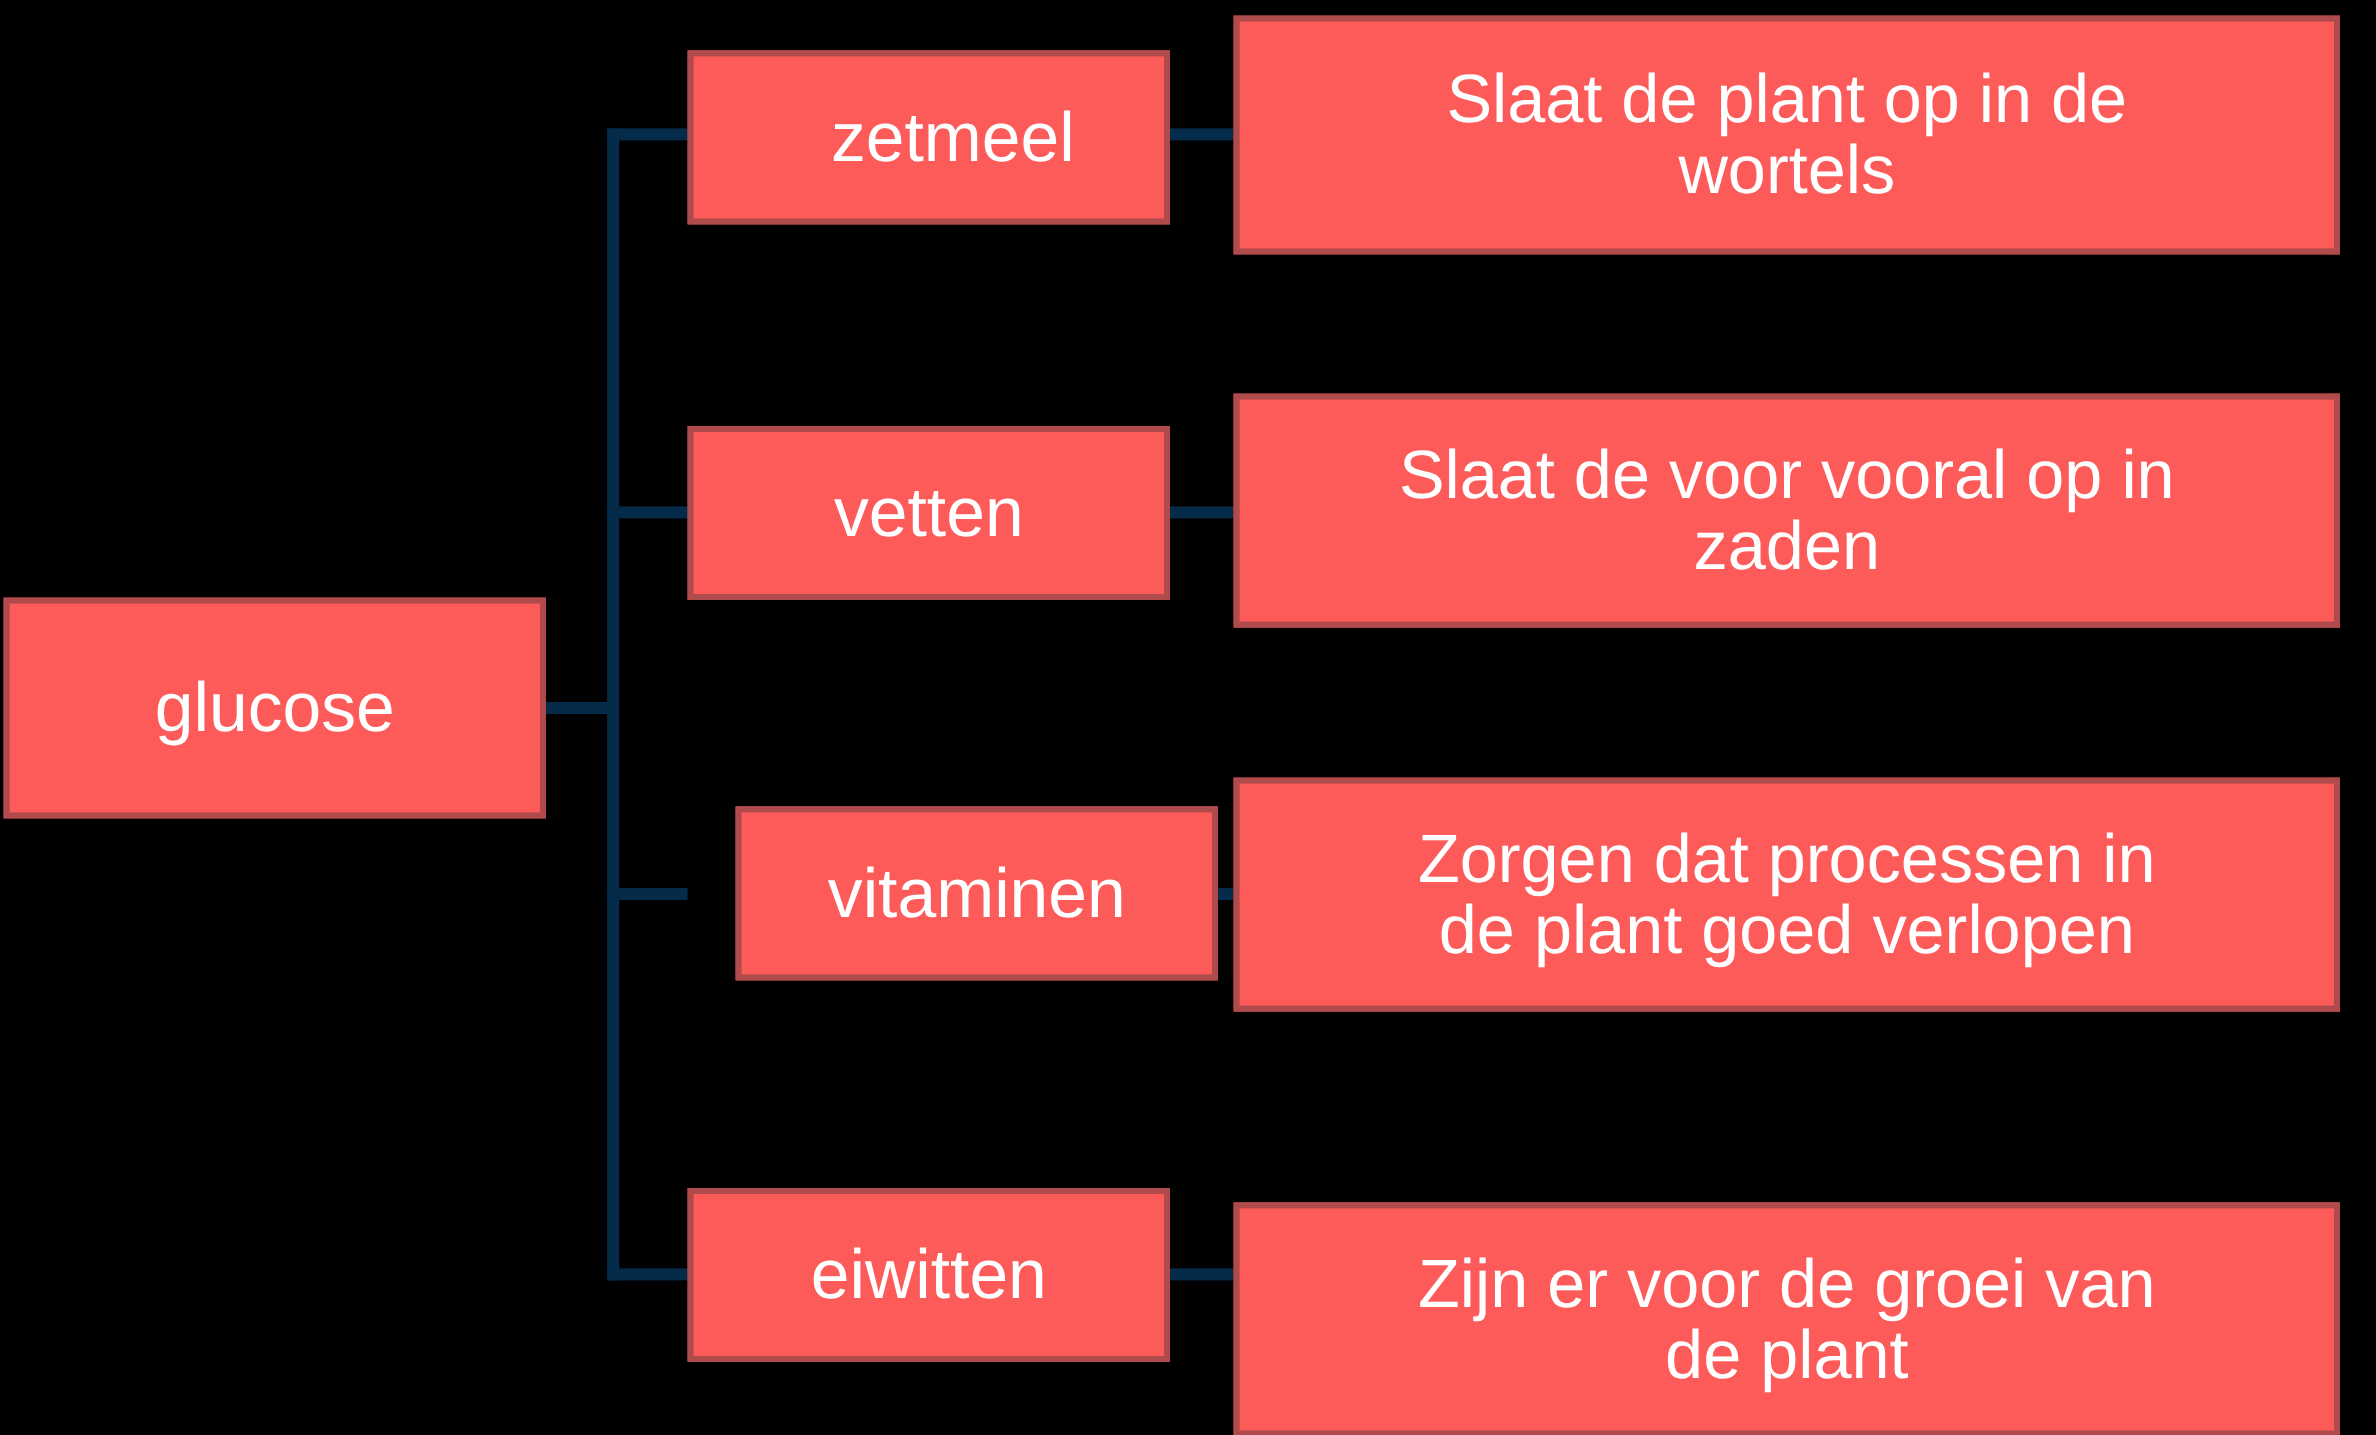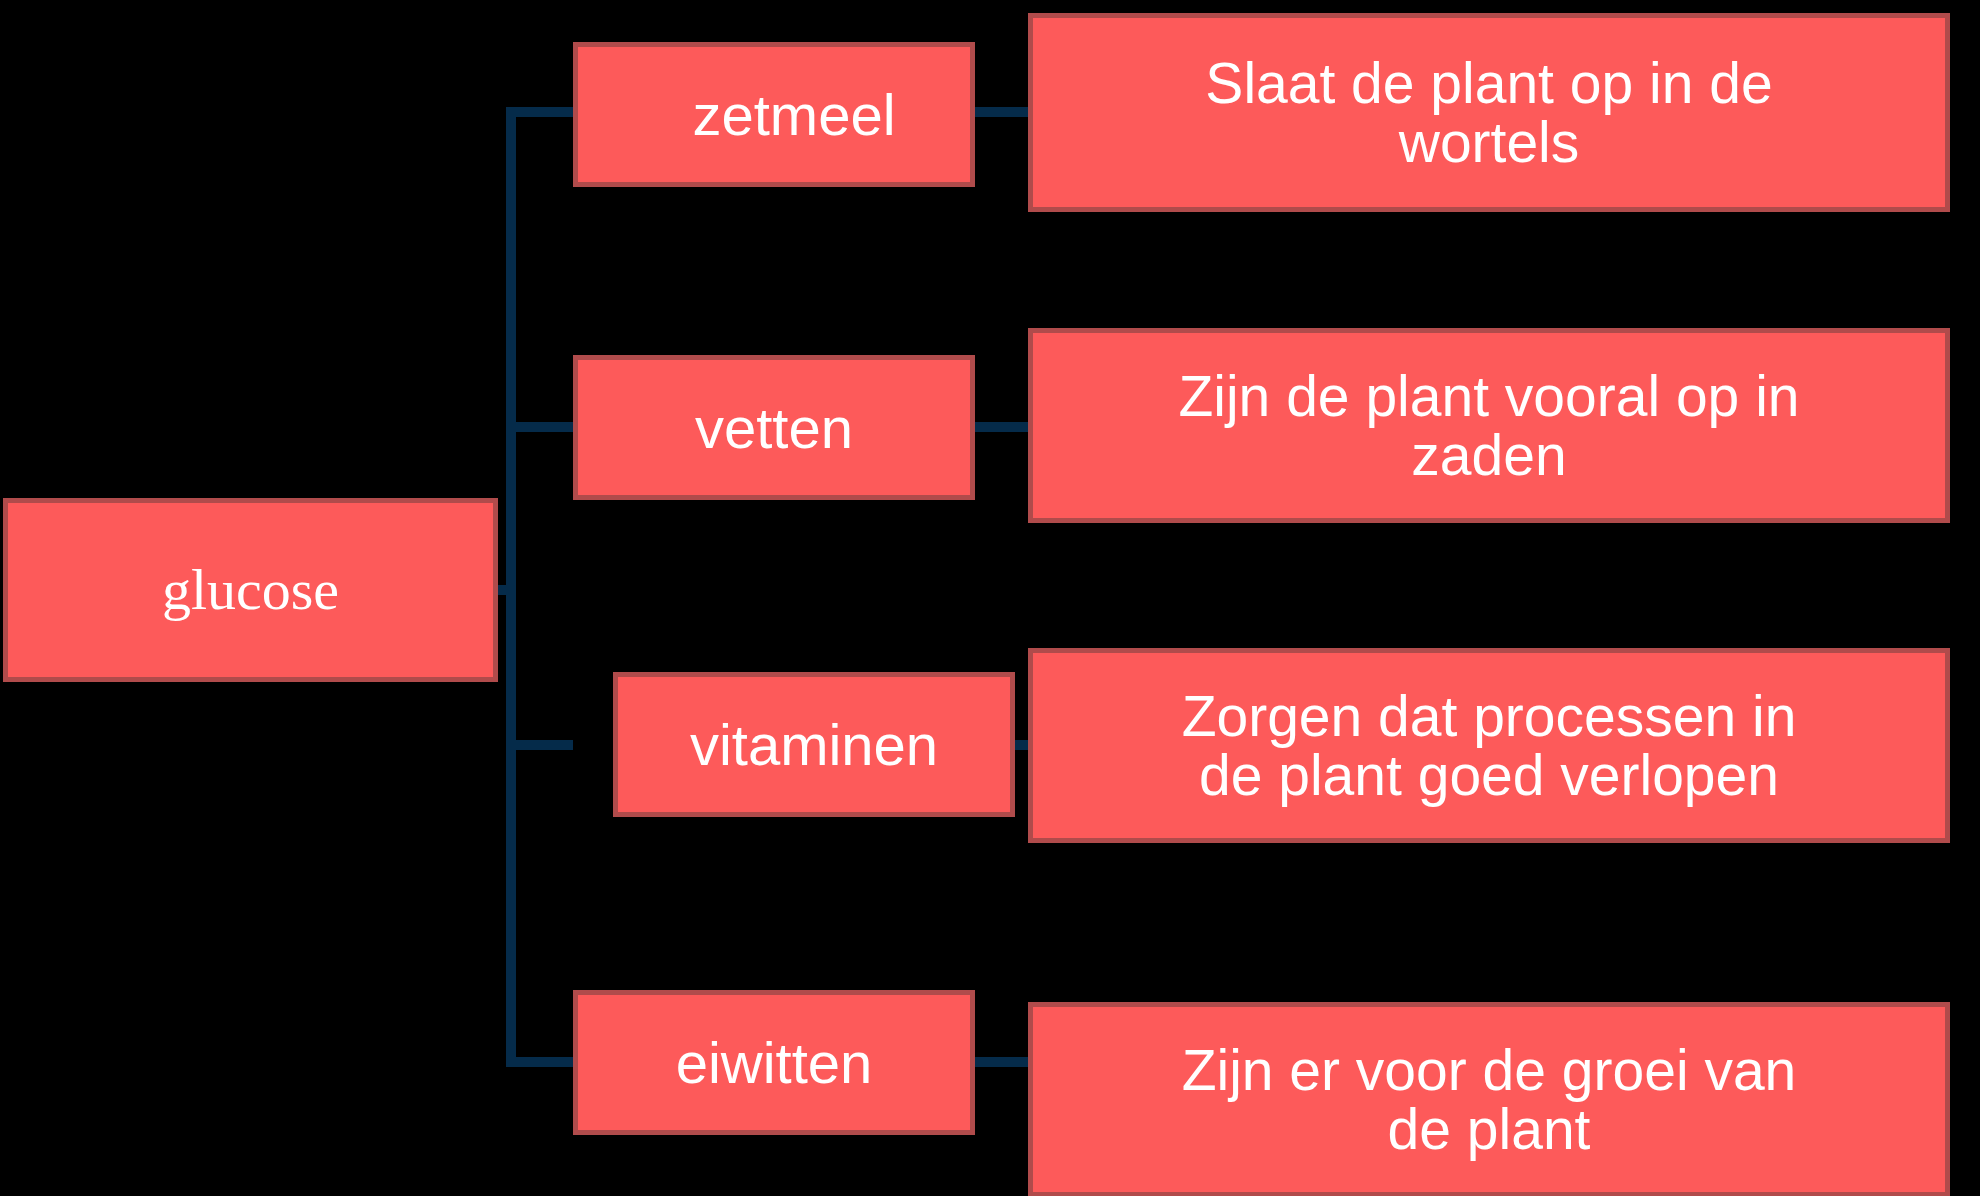--- a/index.html
+++ b/index.html
@@ -34,21 +34,21 @@
     font-size: 57px;
     line-height: 59px;
     white-space: pre-line;
   }
   .line {
     position: absolute;
     background: var(--line, #052B4A);
   }
 
   
-  .root-node   { left: 3px;    top: 498px;  width: 495px; height: 184px; font-family: Liberation Serif, serif; }
+  .root-node   { left: 3px;    top: 498px;  width: 452px; height: 184px; }
 
   
   .mid-node    { left: 573px;  width: 402px; height: 145px; }
   .mid-1 { top: 42px; padding-left: 40px;  }
   .mid-2 { top: 355px; }
   .mid-3 { top: 672px; margin-left: 40px; }
   .mid-4 { top: 990px; }
 
   
   .desc-node   { left: 1028px; width: 922px; }
@@ -102,21 +102,21 @@
   </div>
   <div class="node mid-node mid-4">
     <span class="label">eiwitten</span>
   </div>
 
   <div class="node desc-node desc-1">
     <span class="desc-text">Slaat de plant op in de
 wortels</span>
   </div>
   <div class="node desc-node desc-2">
-    <span class="desc-text">Zijn de plant vooral op in
+    <span class="desc-text">Slaat de voor vooral op in
 zaden</span>
   </div>
   <div class="node desc-node desc-3">
     <span class="desc-text">Zorgen dat processen in
 de plant goed verlopen</span>
   </div>
   <div class="node desc-node desc-4">
     <span class="desc-text">Zijn er voor de groei van
 de plant</span>
   </div>

